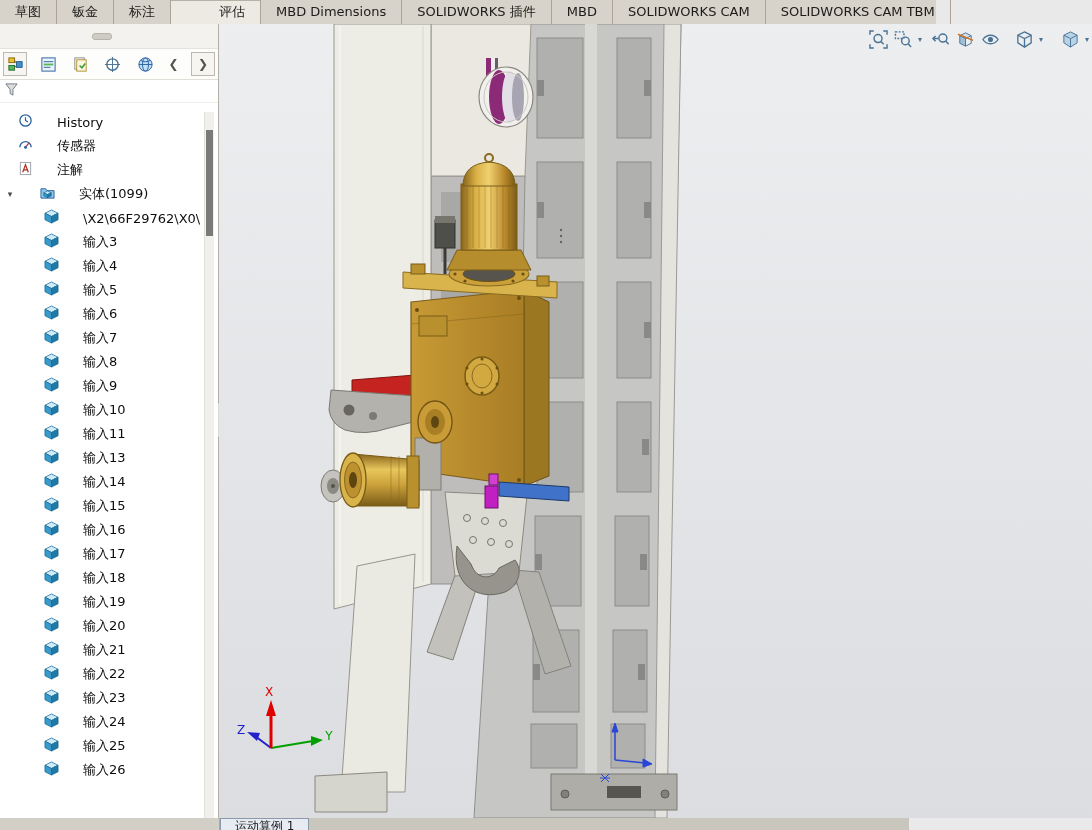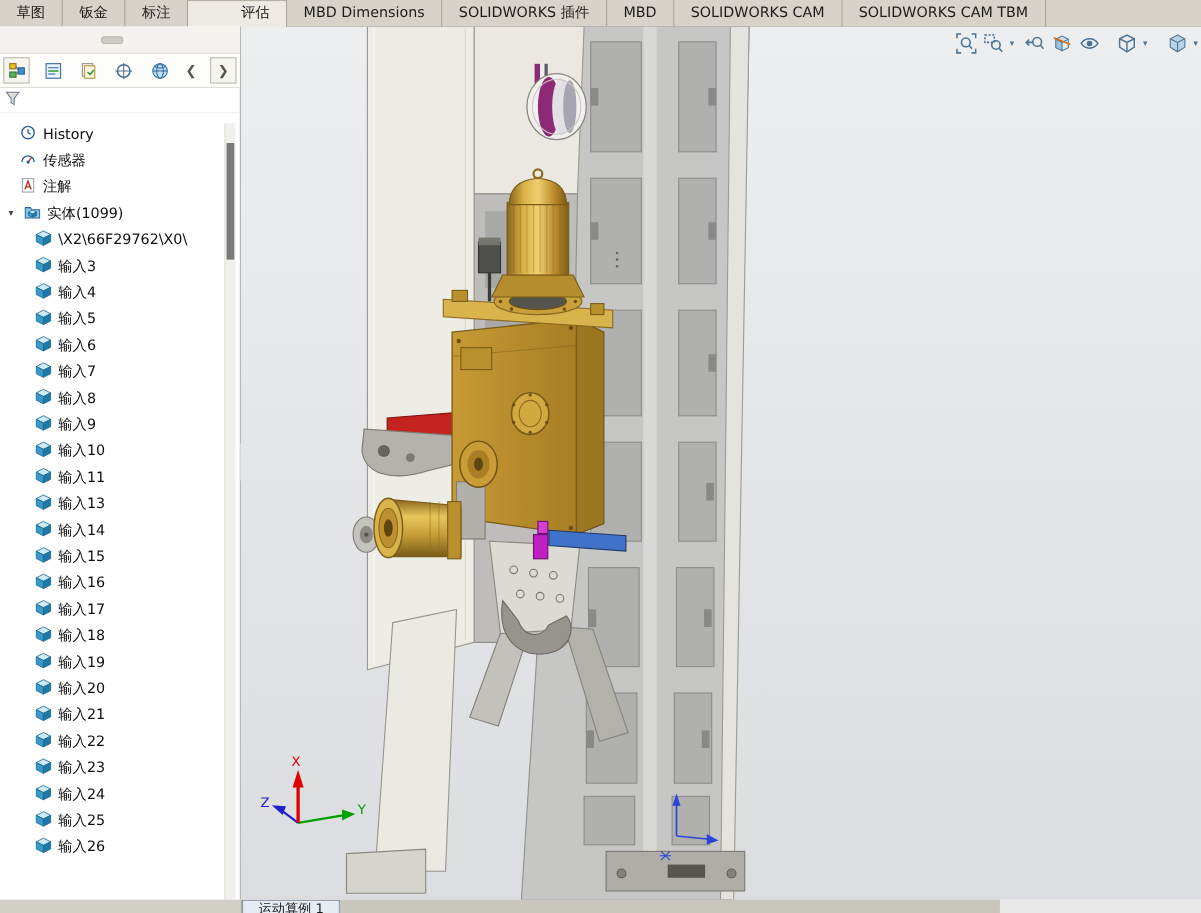--- a/index.html
+++ b/index.html
@@ -1,37 +1,37 @@
 <!DOCTYPE html>
 <html><head>
 <meta charset="utf-8">
 <style>
   html,body{margin:0;padding:0;}
   body{font-family:"DejaVu Sans","Liberation Sans",sans-serif;}
   #app{position:relative;width:1092px;height:830px;overflow:hidden;background:#e9e9ea;user-select:none;}
 
   
-  .ribbon-tabs{position:absolute;top:0;left:0;width:1092px;height:24px;background:#d7d3ca;border-bottom:1px solid #aea99e;display:flex;}
+  .ribbon-tabs{position:absolute;top:0;left:0;width:936px;height:24px;background:#d7d3ca;border-bottom:1px solid #aea99e;display:flex;}
   .rtab{height:24px;line-height:23px;padding:0 15px;font-size:13px;color:#1c1b18;border-right:1px solid #a9a399;white-space:nowrap;cursor:default;}
   .rtab.active{background:#eceae3;border-top:1px solid #b6b1a6;line-height:21px;padding-left:48px;}
 
   
   .left-panel{position:absolute;top:24px;left:0;width:218px;height:794px;background:#ffffff;border-right:1px solid #b3afa6;overflow:hidden;}
   .panel-top{height:24px;background:#f3f2ef;border-bottom:1px solid #e4e2dc;position:relative;}
   .pill{position:absolute;left:92px;top:9px;width:18px;height:5px;border-radius:3px;background:#cfccc5;border:1px solid #b8b4ab;}
   .mgr-toolbar{height:30px;display:flex;align-items:center;justify-content:space-between;padding:0 3px;background:#fdfdfc;border-bottom:1px solid #e2dfd8;}
   .mgr-toolbar .mico{width:22px;height:22px;display:flex;align-items:center;justify-content:center;}
   .mico.selbox{border:1px solid #bdb9b0;background:#f6f5f1;}
   .arrowch{font-size:12px;color:#55534c;width:14px;text-align:center;}
   .filter-row{height:22px;display:flex;align-items:center;padding-left:4px;border-bottom:1px solid #efede8;}
   .tree{position:absolute;top:76px;left:0;right:0;bottom:0;overflow:hidden;padding-top:10px;}
-  .trow{height:24px;display:flex;align-items:center;gap:6px;white-space:nowrap;cursor:default;}
+  .trow{height:24px;display:flex;align-items:center;gap:24px;white-space:nowrap;cursor:default;}
   .trow.top{padding-left:18px;}
   .trow.parent{padding-left:4px;}
-  .trow.body{padding-left:32px;}
+  .trow.body{padding-left:44px;}
   .trow .lbl{font-size:13px;color:#0d0d0d;}
   .chev{font-size:9px;color:#4a4a46;width:12px;text-align:center;}
   .tree-scrollbar{position:absolute;top:88px;bottom:0;right:4px;width:9px;background:#f1f0ed;border-left:1px solid #e2e0da;}
   .tree-thumb{position:absolute;top:18px;left:1px;width:7px;height:106px;background:#7a7a78;}
 
   
   .splitter{position:absolute;left:218px;top:402px;width:11px;height:34px;background:#dbd8d1;border:1px solid #a8a49a;border-left:none;border-radius:0 6px 6px 0;display:flex;align-items:center;justify-content:center;font-size:8px;color:#76726a;cursor:pointer;}
 
   
   .viewport{position:absolute;top:24px;left:219px;width:873px;height:794px;overflow:hidden;}

